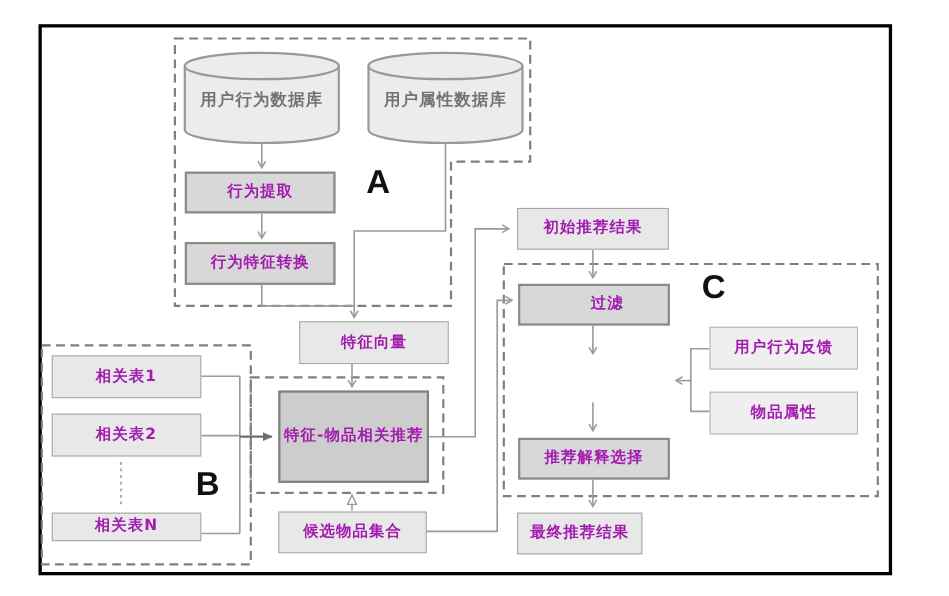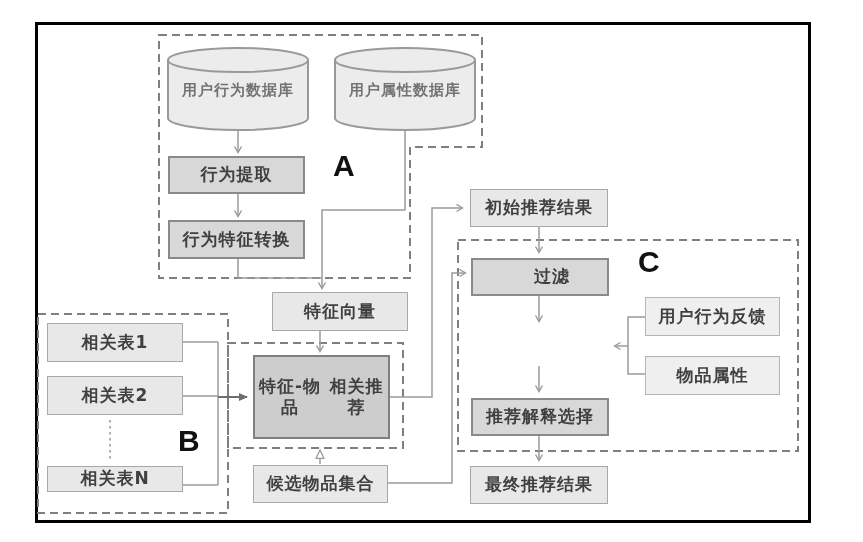--- a/index.html
+++ b/index.html
@@ -8,21 +8,21 @@
     font-family:"DejaVu Sans","Liberation Sans",sans-serif; overflow:hidden;
   }
   #frame {
     position:absolute; left:35px; top:22px; width:776px; height:501px;
     border:3px solid #000; box-sizing:border-box; background:#fff;
   }
   svg.layer { position:absolute; left:0; top:0; z-index:1; }
   .box {
     position:absolute; box-sizing:border-box; z-index:2;
     display:flex; align-items:center; justify-content:center;
-    text-align:center; font-weight:bold; font-size:17px; color:#404040;
+    text-align:center; font-weight:bold; font-size:14px; color:#a21caf;
     line-height:1.25; letter-spacing:1px;
   }
   .light   { background:#e8e8e8; border:1px solid #a8a8a8; }
   .pale    { background:#efefef; border:1px solid #b5b5b5; }
   .proc    { background:#d8d8d8; border:2px solid #8a8a8a; }
   .feature { background:#cdcdcd; border:2px solid #7f7f7f; }
   .cyl-label {
     position:absolute; z-index:2; display:flex; align-items:center; justify-content:center;
     font-weight:bold; font-size:15px; color:#737373; letter-spacing:1px; text-align:center;
   }
@@ -108,17 +108,17 @@
   <div class="box light" style="left:253px; top:465px; width:135px; height:38px;">候选物品集合</div>
 
   <div class="box light" style="left:47px; top:323px; width:136px; height:39px;">相关表1</div>
   <div class="box light" style="left:47px; top:376px; width:136px; height:39px;">相关表2</div>
   <div class="box light" style="left:47px; top:466px; width:136px; height:26px;">相关表N</div>
   <div class="section-label" style="left:178px; top:424px;">B</div>
 
   <div class="box light" style="left:470px; top:189px; width:138px; height:38px;">初始推荐结果</div>
   <div class="box proc" style="left:471px; top:258px; width:138px; height:38px;padding-left:24px;">过滤</div>
   <div class="box proc" style="left:471px; top:398px; width:138px; height:38px;">推荐解释选择</div>
-  <div class="box light" style="left:470px; top:466px; width:138px; height:38px;">最终推荐结果</div>
+  <div class="box light" style="left:470px; top:466px; width:114px; height:38px;">最终推荐结果</div>
   <div class="box pale" style="left:645px; top:297px; width:135px; height:39px;">用户行为反馈</div>
   <div class="box pale" style="left:645px; top:356px; width:135px; height:39px;">物品属性</div>
   <div class="section-label" style="left:638px; top:245px;">C</div>
 </div>
 
 </body></html>

